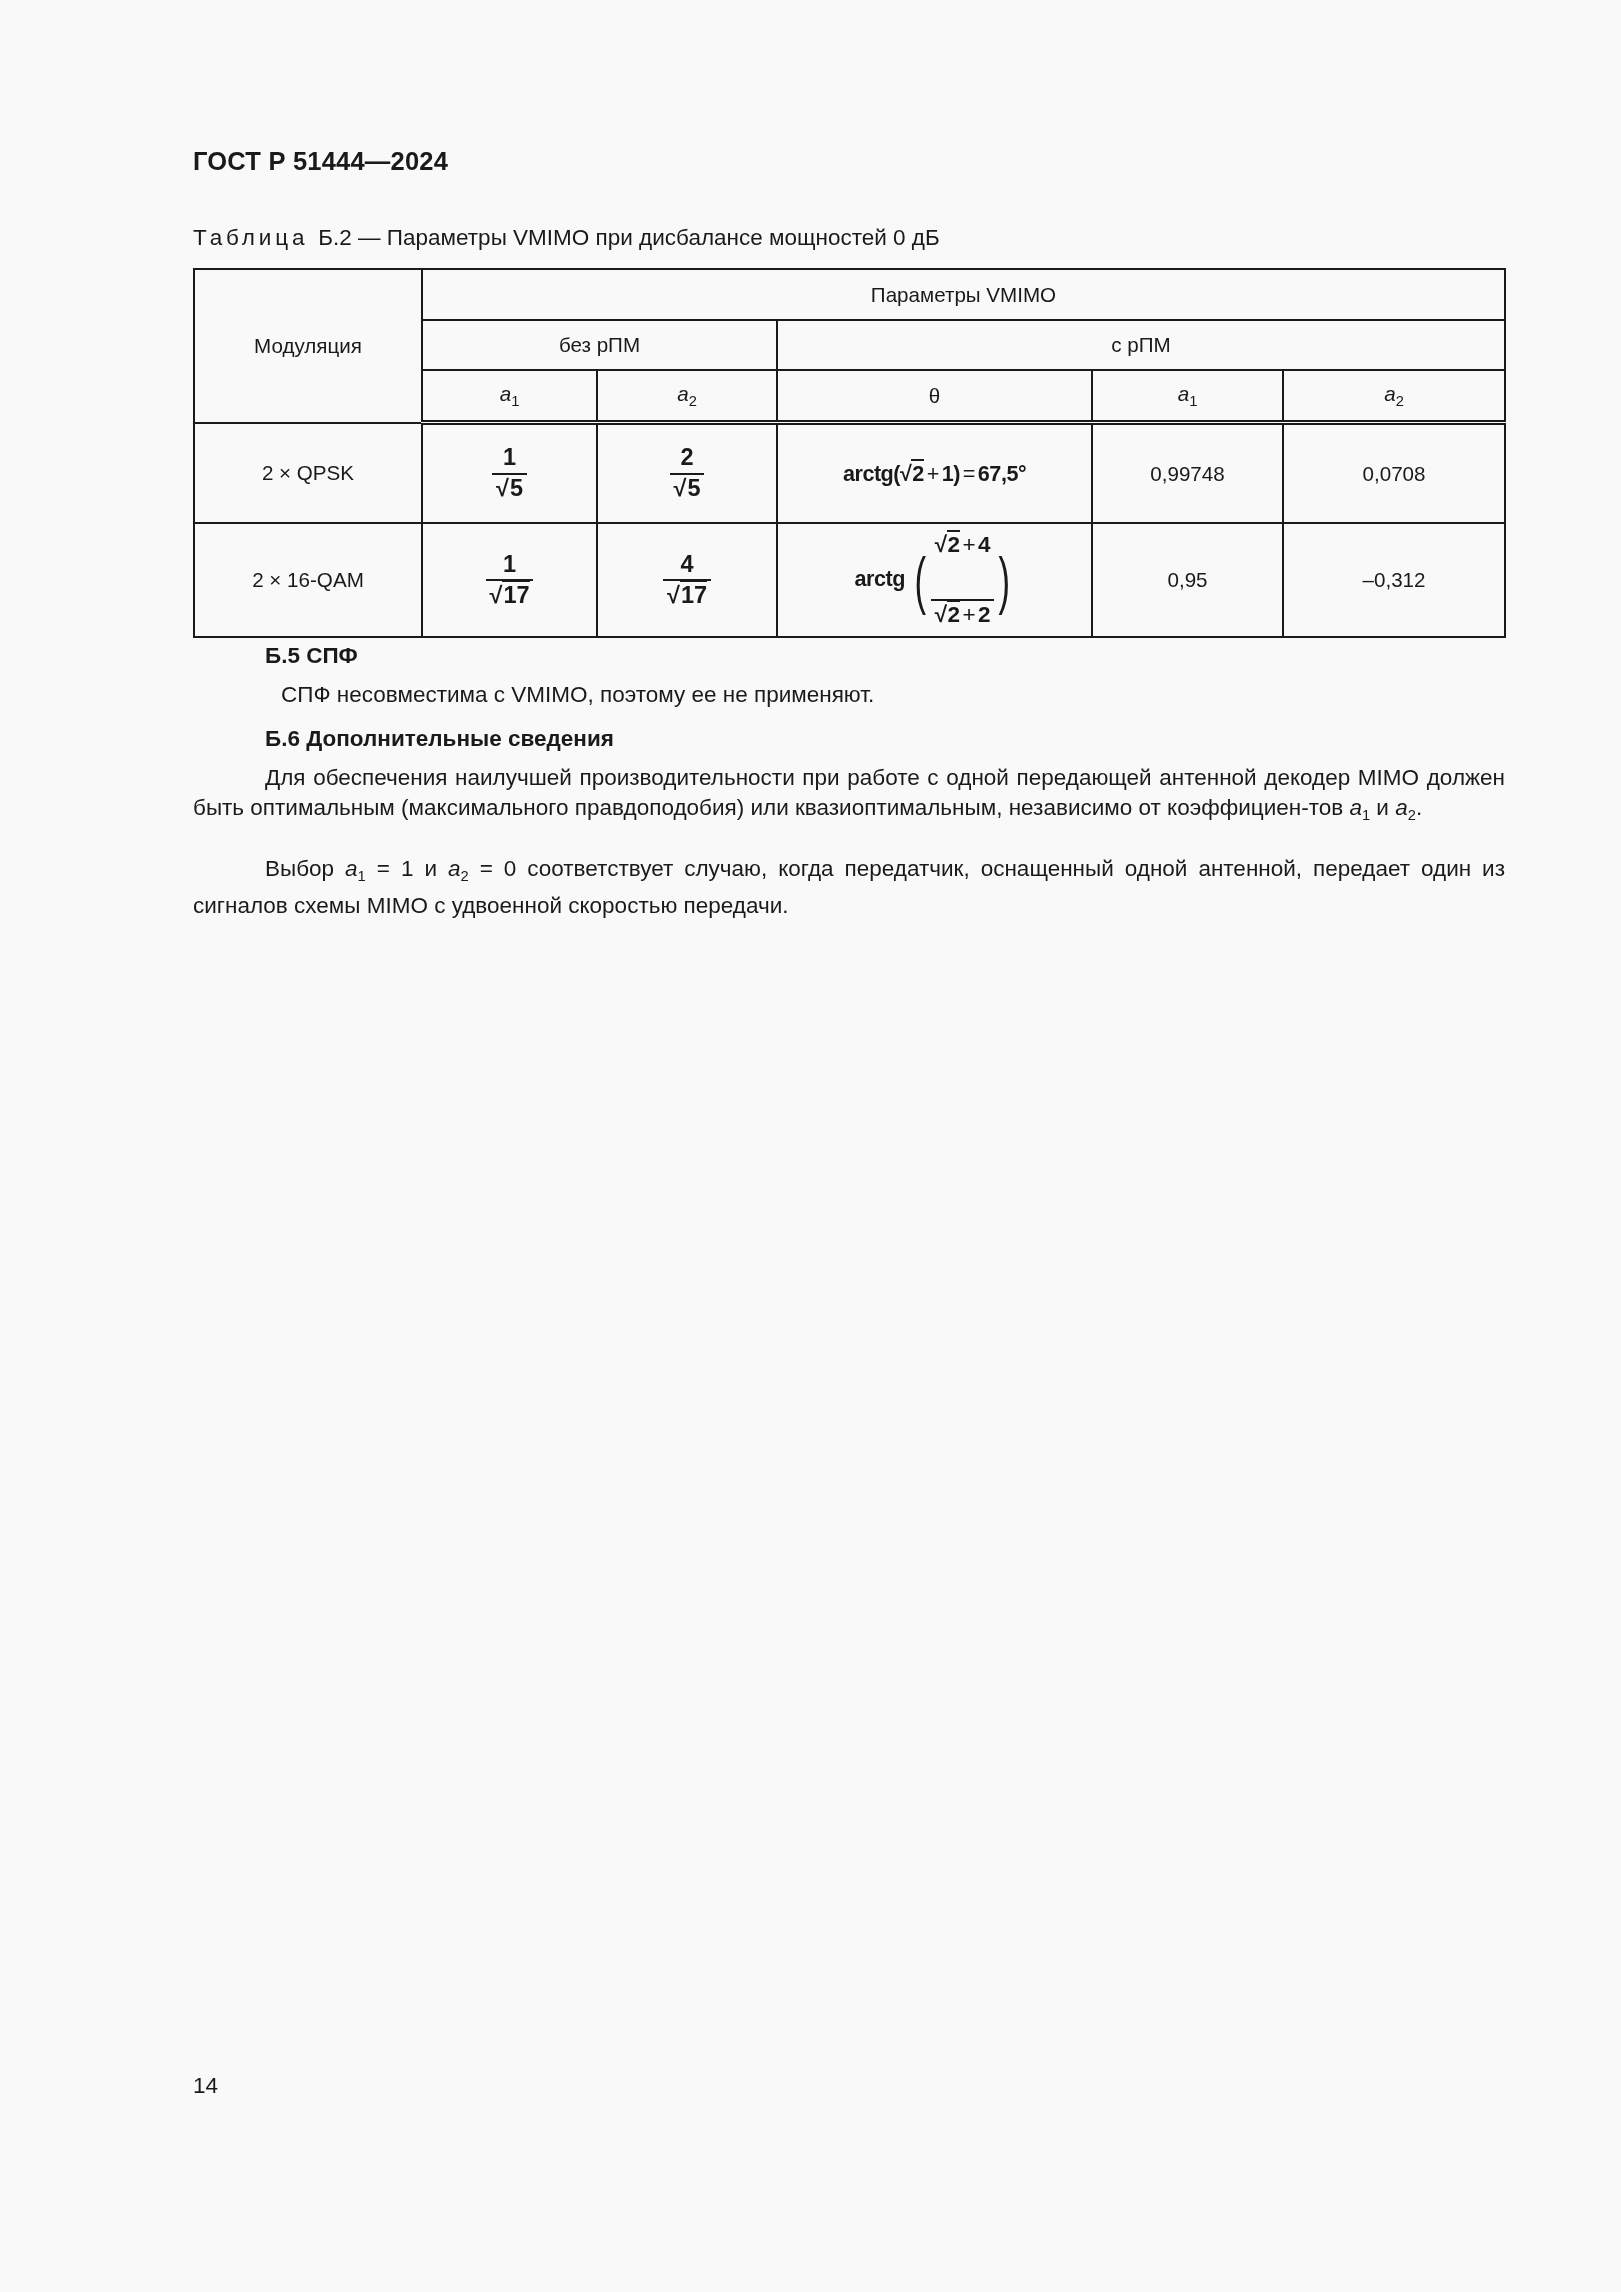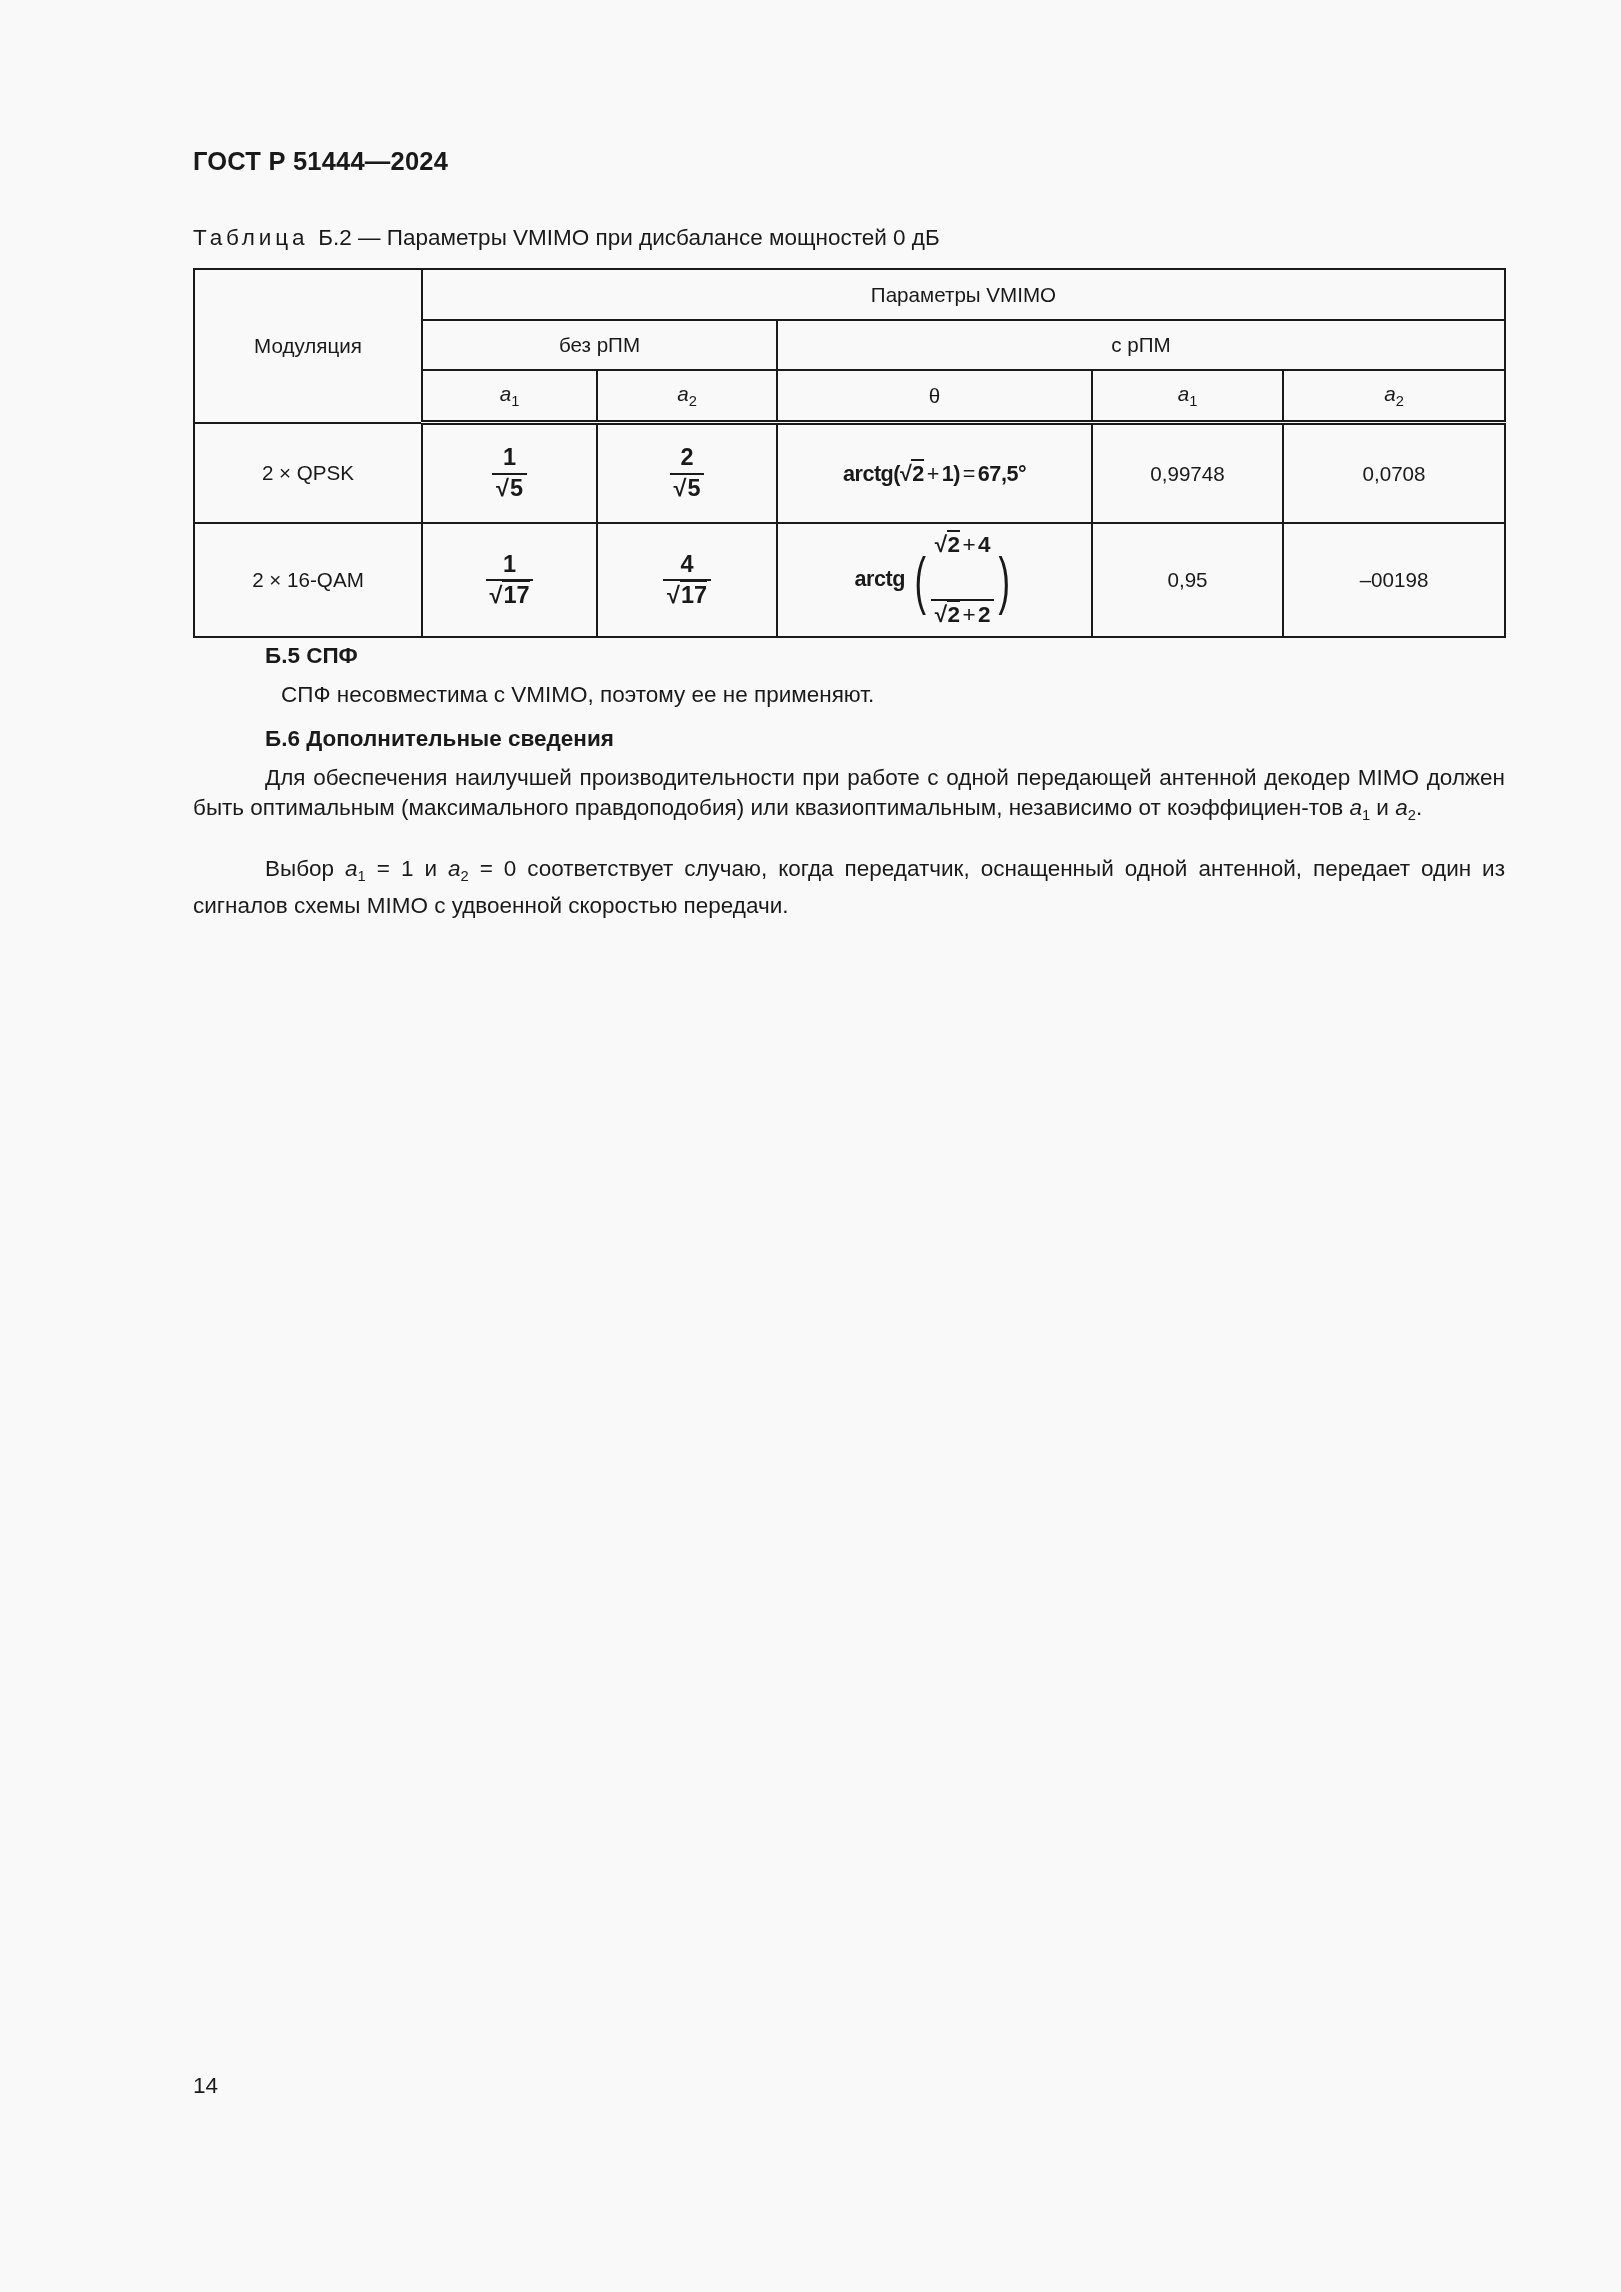--- a/index.html
+++ b/index.html
@@ -192,21 +192,21 @@
       <td>
         <span class="formula">
           <span>arctg</span>
           <span class="big-paren">(</span><span class="frac">
             <span class="num"><span class="sqrt"><span>√</span><span class="rad">2</span></span><span class="op">+</span><span>4</span></span>
             <span class="den"><span class="sqrt"><span>√</span><span class="rad">2</span></span><span class="op">+</span><span>2</span></span>
           </span><span class="big-paren">)</span>
         </span>
       </td>
       <td>0,95</td>
-      <td>–00198</td>
+      <td>–0,312</td>
     </tr>
   </tbody>
     </table>
 
   <div class="section-heading" style="top:643px;">Б.5  СПФ</div>
   <div class="para-plain" style="top:682px;margin-left:16px;">СПФ несовместима с VMIMO, поэтому ее не применяют.</div>
 
   <div class="section-heading" style="top:726px;">Б.6  Дополнительные сведения</div>
 
   <div class="para" style="top:763px;"><span class="indent"></span><span>Для обеспечения наилучшей производительности при работе с одной передающей антенной декодер MIMO должен быть оптимальным (максимального правдоподобия) или квазиоптимальным, независимо от коэффициен-тов </span><span class="sym"><span>a</span><sub>1</sub></span><span> и </span><span class="sym"><span>a</span><sub>2</sub></span><span>.</span></div>

